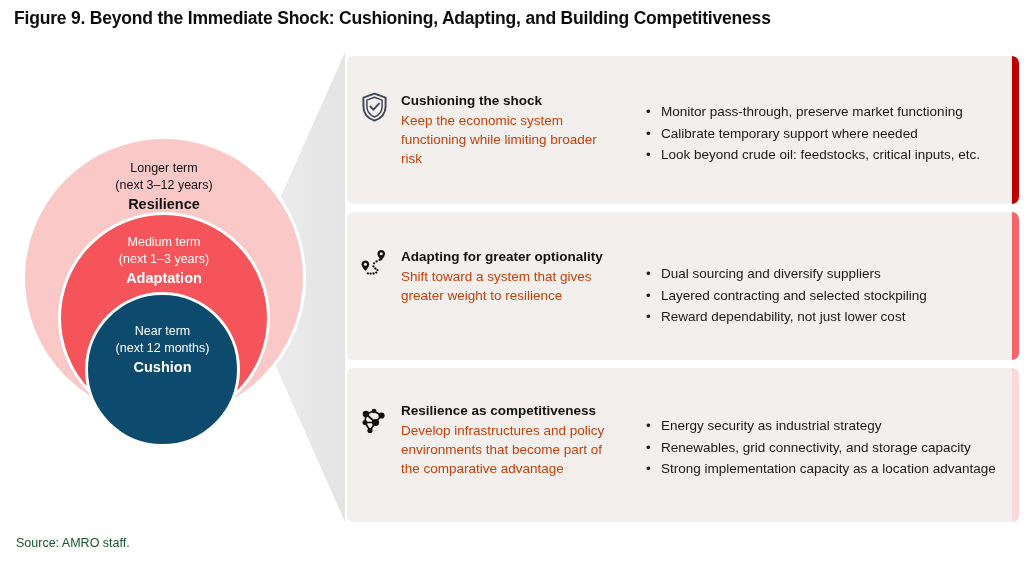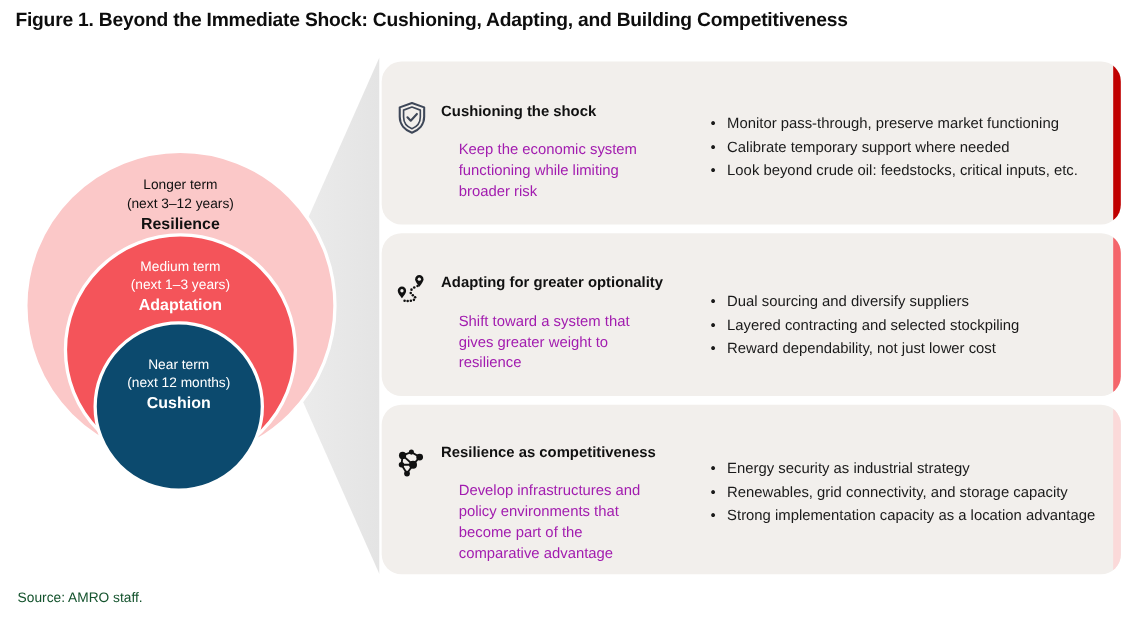--- a/index.html
+++ b/index.html
@@ -44,21 +44,21 @@
   .ring-line{font-size:12.5px;line-height:16.5px;white-space:nowrap;}
   .ring-label{font-size:14.5px;font-weight:bold;line-height:20px;white-space:nowrap;margin-top:1px;}
   .ring-outer .ring-line,.ring-outer .ring-label{color:#111111;}
   .ring-mid .ring-line,.ring-mid .ring-label{color:#ffffff;}
   .ring-inner .ring-line,.ring-inner .ring-label{color:#ffffff;}
 
   
   .panels{position:absolute;left:347px;top:56px;width:672px;height:466px;}
   .panel{
     position:absolute;left:0;width:672px;
-    background:#F2EFEC;border-radius:18px;
+    background:#F2EFEC;border-radius:6px;
     box-sizing:border-box;overflow:hidden;
     display:flex;align-items:flex-start;
   }
   .panel-1{top:0px;height:148px;}
   .panel-2{top:156px;height:148px;}
   .panel-3{top:312px;height:154px;}
   .accent{
     position:absolute;right:0;top:0;width:7px;height:100%;
     border-radius:0 7px 7px 0;
   }
@@ -71,21 +71,21 @@
   .text-cell{
     flex:0 0 212px;width:212px;
     padding-top:36px;
   }
   .panel-3 .text-cell{padding-top:34px;}
   .panel-head{
     font-size:13.5px;font-weight:bold;color:#111111;
     line-height:17.5px;margin:0 0 1px 0;
   }
   .panel-desc{
-    font-size:13.5px;color:#a21caf;line-height:19px;margin:16px;
+    font-size:13.5px;color:#c2410c;line-height:19px;margin:0;
   }
   .bullets-cell{
     flex:1;padding-top:46px;padding-left:33px;padding-right:18px;
   }
   .panel-2 .bullets-cell{padding-top:52px;}
   .panel-3 .bullets-cell{padding-top:48px;}
   .bullets{list-style:none;margin:0;padding:0;}
   .bullets li{
     font-size:13.5px;color:#1a1a1a;line-height:20.5px;
     position:relative;padding-left:15px;margin-bottom:1px;
@@ -95,21 +95,21 @@
   }
 
   .source{
     position:absolute;left:16px;top:536px;
     font-size:12.5px;color:#14532d;
   }
 </style>
 </head>
 <body>
 
-<div class="figure-title">Figure 1. Beyond the Immediate Shock: Cushioning, Adapting, and Building Competitiveness</div>
+<div class="figure-title">Figure 9. Beyond the Immediate Shock: Cushioning, Adapting, and Building Competitiveness</div>
 
 <div class="circles-zone">
 
   <svg class="wedge" viewBox="0 0 345 470" preserveAspectRatio="none">
     <defs>
       <linearGradient id="wedgeGrad" x1="0" y1="0" x2="1" y2="0">
         <stop offset="0" stop-color="#EDEDED"></stop>
         <stop offset="1" stop-color="#E4E4E4"></stop>
       </linearGradient>
     </defs>

